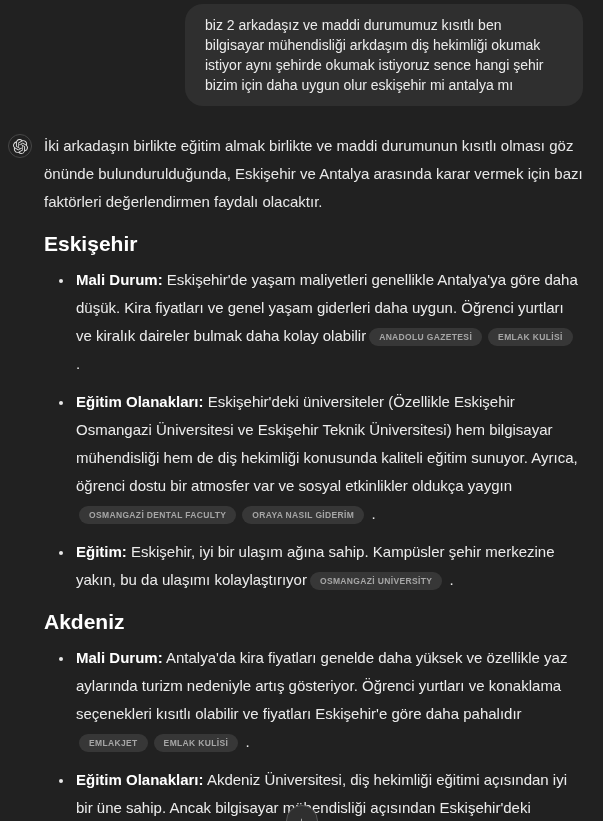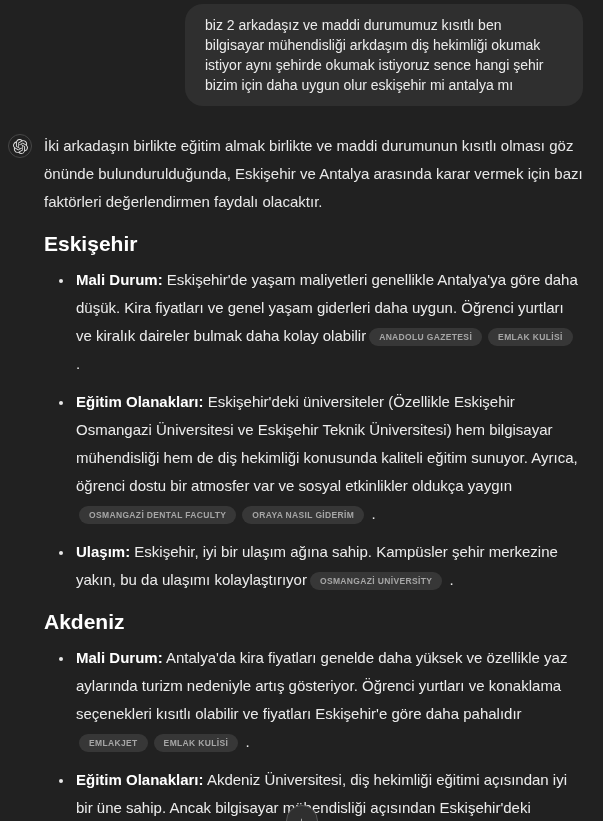--- a/index.html
+++ b/index.html
@@ -110,21 +110,21 @@
     </div>
 
     <div class="content">
       <p class="body-text intro">İki arkadaşın birlikte eğitim almak birlikte ve maddi durumunun kısıtlı olması göz önünde bulundurulduğunda, Eskişehir ve Antalya arasında karar vermek için bazı faktörleri değerlendirmen faydalı olacaktır.</p>
 
       <div id="sections">
           <h3 class="section-heading">Eskişehir</h3>
           <ul class="bullet-list">
             <li><strong>Mali Durum:</strong> Eskişehir'de yaşam maliyetleri genellikle Antalya'ya göre daha düşük. Kira fiyatları ve genel yaşam giderleri daha uygun. Öğrenci yurtları ve kiralık daireler bulmak daha kolay olabilir<span class="pill">ANADOLU GAZETESİ</span><span class="pill">EMLAK KULİSİ</span> .</li>
             <li><strong>Eğitim Olanakları:</strong> Eskişehir'deki üniversiteler (Özellikle Eskişehir Osmangazi Üniversitesi ve Eskişehir Teknik Üniversitesi) hem bilgisayar mühendisliği hem de diş hekimliği konusunda kaliteli eğitim sunuyor. Ayrıca, öğrenci dostu bir atmosfer var ve sosyal etkinlikler oldukça yaygın<span class="pill">OSMANGAZİ DENTAL FACULTY</span><span class="pill">ORAYA NASIL GİDERİM</span> .</li>
-            <li><strong>Ulaşım:</strong> Eskişehir, iyi bir ulaşım ağına sahip. Kampüsler şehir merkezine yakın, bu da ulaşımı kolaylaştırıyor<span class="pill">OSMANGAZİ UNİVERSİTY</span> .</li>
+            <li><strong>Eğitim:</strong> Eskişehir, iyi bir ulaşım ağına sahip. Kampüsler şehir merkezine yakın, bu da ulaşımı kolaylaştırıyor<span class="pill">OSMANGAZİ UNİVERSİTY</span> .</li>
           </ul>
           <h3 class="section-heading">Akdeniz</h3>
           <ul class="bullet-list">
             <li><strong>Mali Durum:</strong> Antalya'da kira fiyatları genelde daha yüksek ve özellikle yaz aylarında turizm nedeniyle artış gösteriyor. Öğrenci yurtları ve konaklama seçenekleri kısıtlı olabilir ve fiyatları Eskişehir'e göre daha pahalıdır<span class="pill">EMLAKJET</span><span class="pill">EMLAK KULİSİ</span> .</li>
             <li><strong>Eğitim Olanakları:</strong> Akdeniz Üniversitesi, diş hekimliği eğitimi açısından iyi bir üne sahip. Ancak bilgisayar mühendisliği açısından Eskişehir'deki seçenekler daha geniş olabilir. Antalya'da da eğitim kalitesi yüksek, fakat öğrenci potansiyeli ve sosyal imkanlar açısından Eskişehir daha iyi bir tercih olabilir.</li>
           </ul>
         </div>
 
     </div>
   </div>

